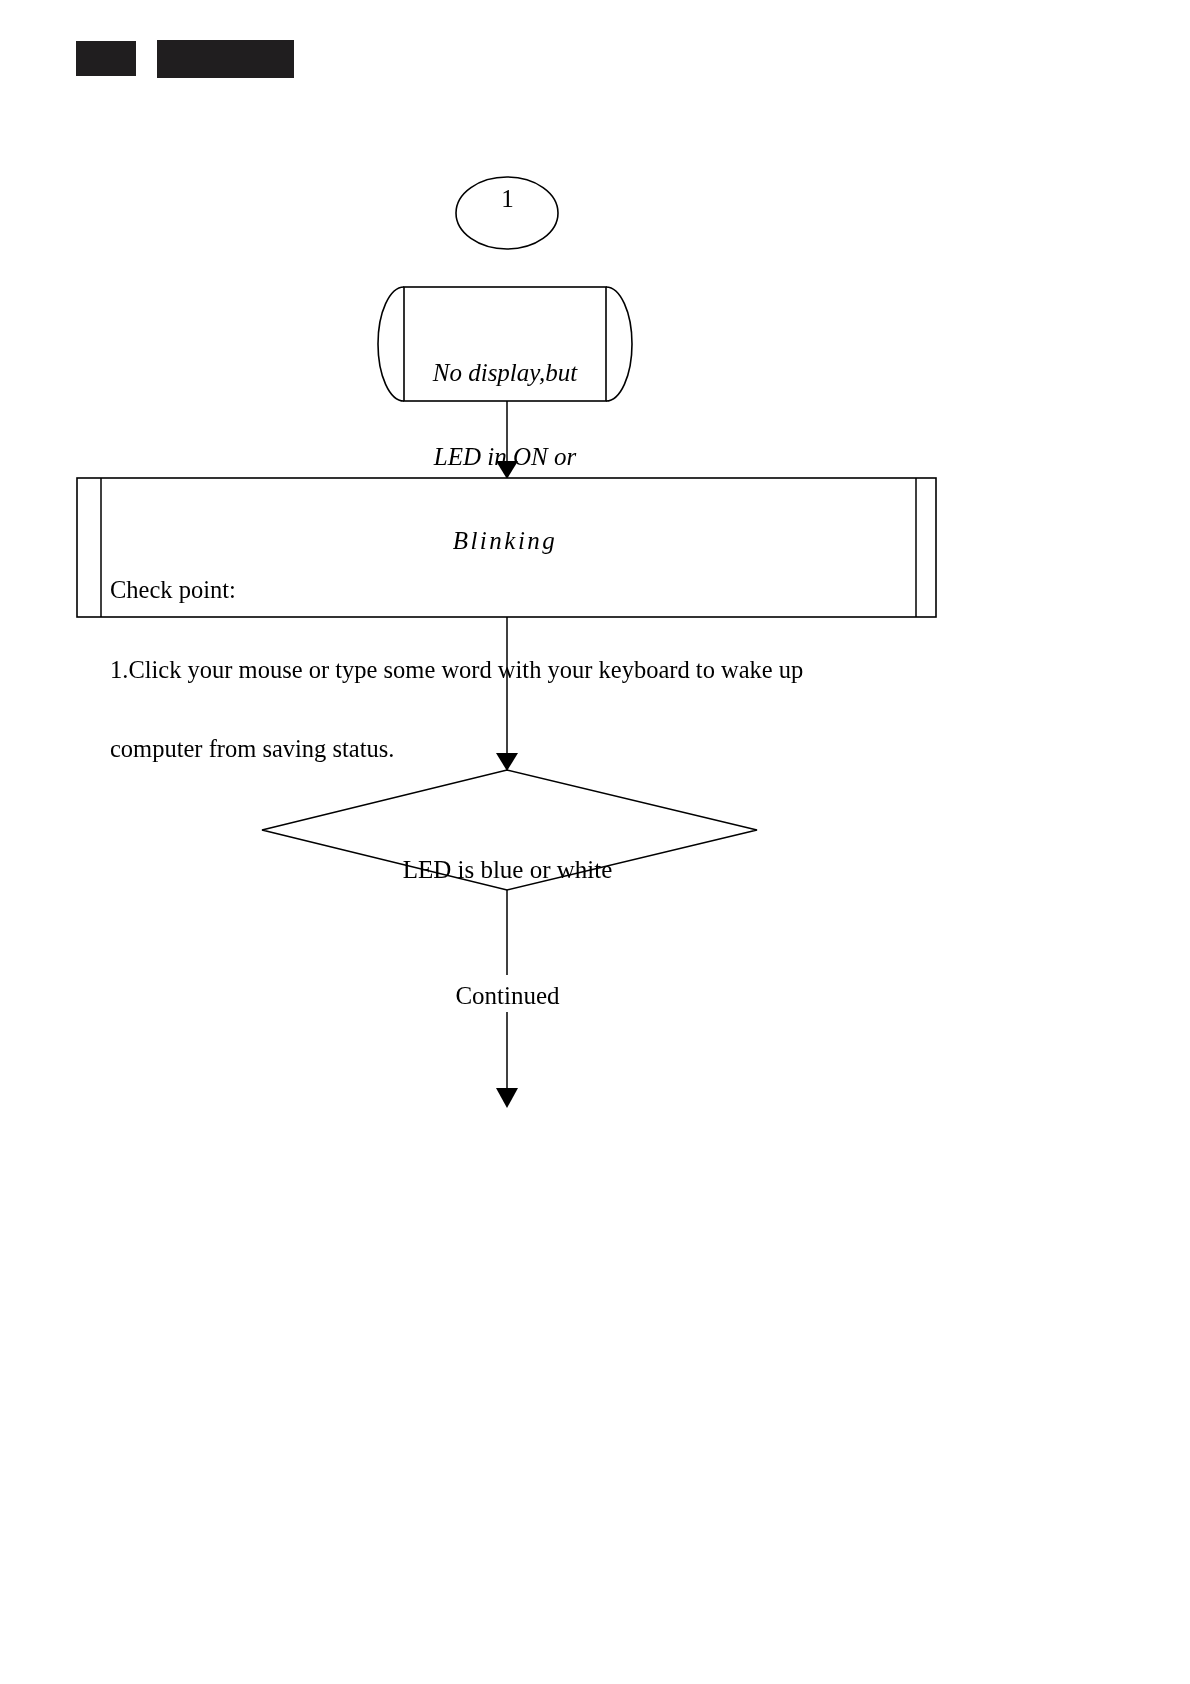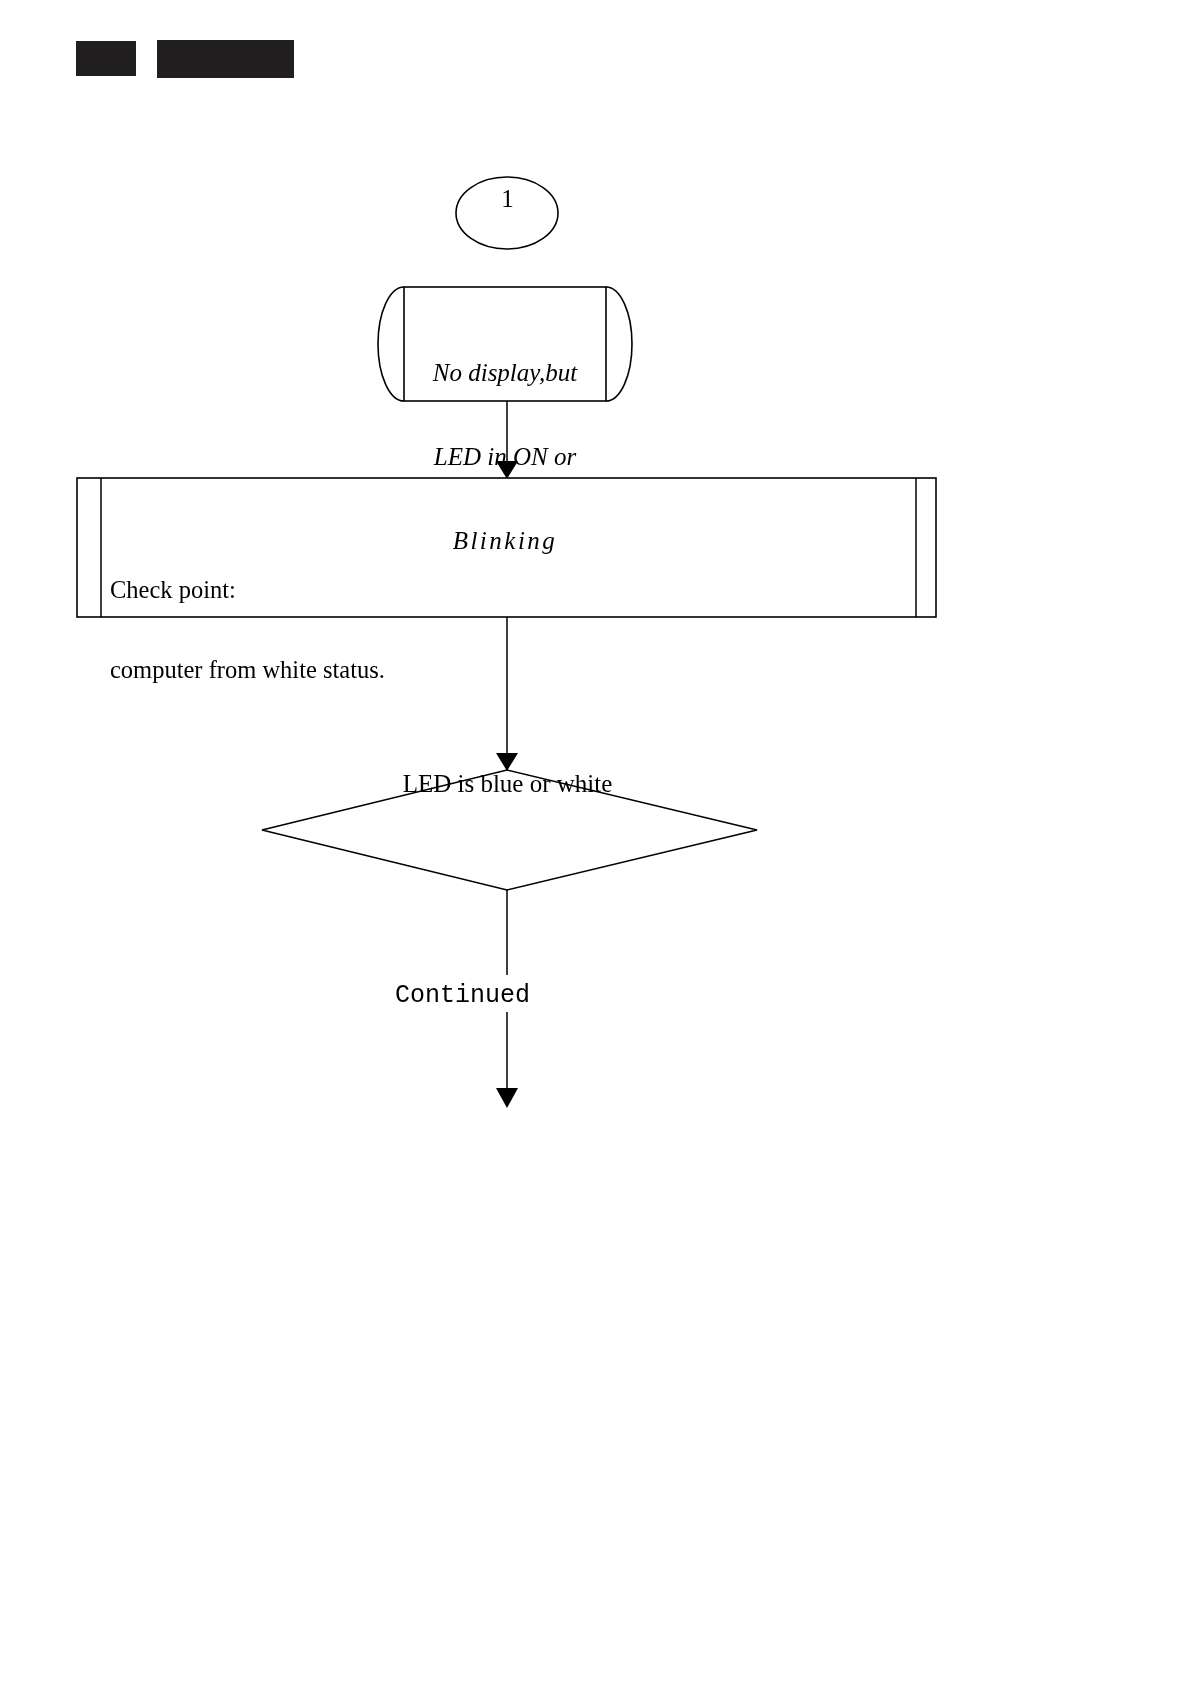--- a/index.html
+++ b/index.html
@@ -90,33 +90,32 @@
     left: 110px;
     top: 524px;
     width: 800px;
     text-align: left;
     font-size: 24.5px;
     line-height: 26.5px;
   }
 
   #node-decision-label {
     left: 330px;
-    top: 771px;
+    top: 857px;
     width: 355px;
     text-align: center;
     font-size: 25px;
   }
 
   #connector-continued-label {
     left: 395px;
     top: 983px;
     width: 225px;
-    text-align: left;
+    text-align: center;
     font-size: 25px;
-    font-family: Liberation Mono, monospace;
   }
 </style>
 </head>
 <body>
 
 <div id="page">
 
   <div class="redaction" id="redact-1"></div>
   <div class="redaction" id="redact-2"></div>
 
@@ -152,20 +151,21 @@
   <div class="txt" id="node-start-label">1</div>
 
   <div class="txt" id="node-terminator-label">
     <div>No display,but</div>
     <div>LED in ON or</div>
     <div class="spaced">Blinking</div>
   </div>
 
   <div class="txt" id="node-checkpoint-label">
     <div>Check point:</div>
-    <div>computer from white status.</div>
+    <div>1.Click your mouse or type some word with your keyboard to wake up</div>
+    <div>computer from saving status.</div>
   </div>
 
   <div class="txt" id="node-decision-label">LED is blue or white</div>
 
   <div class="txt" id="connector-continued-label">Continued</div>
 
 </div>
 
 </body></html>

